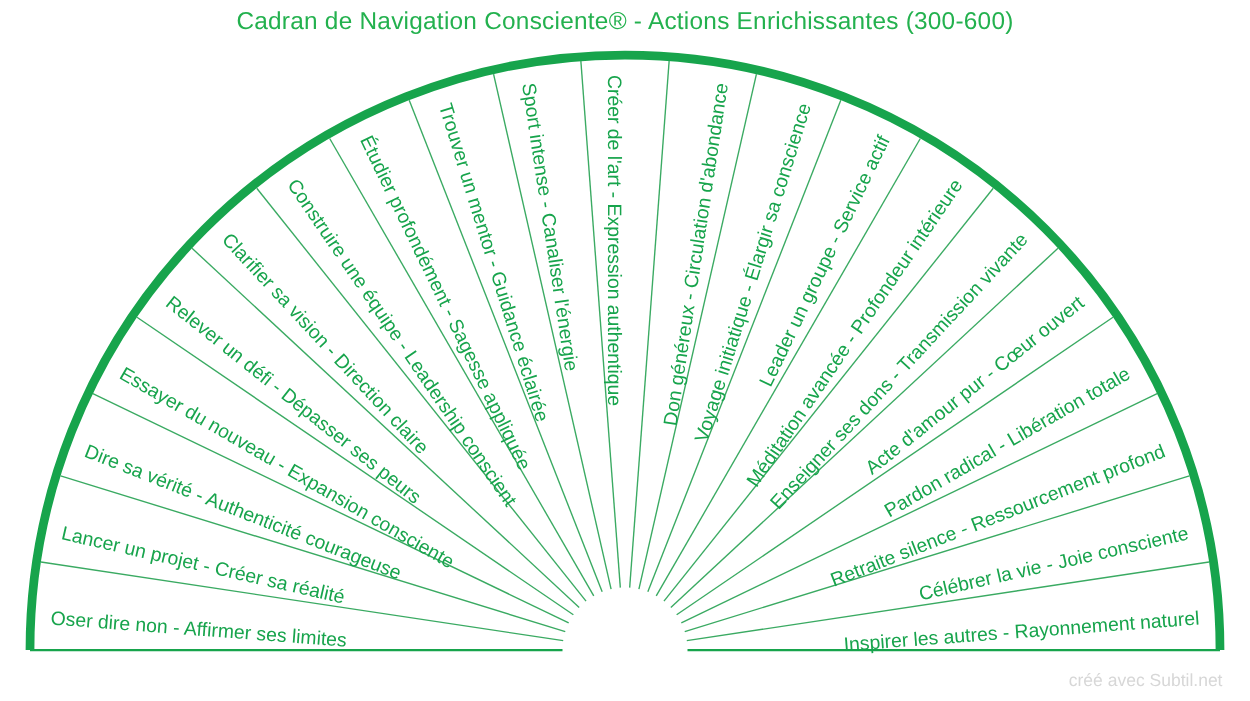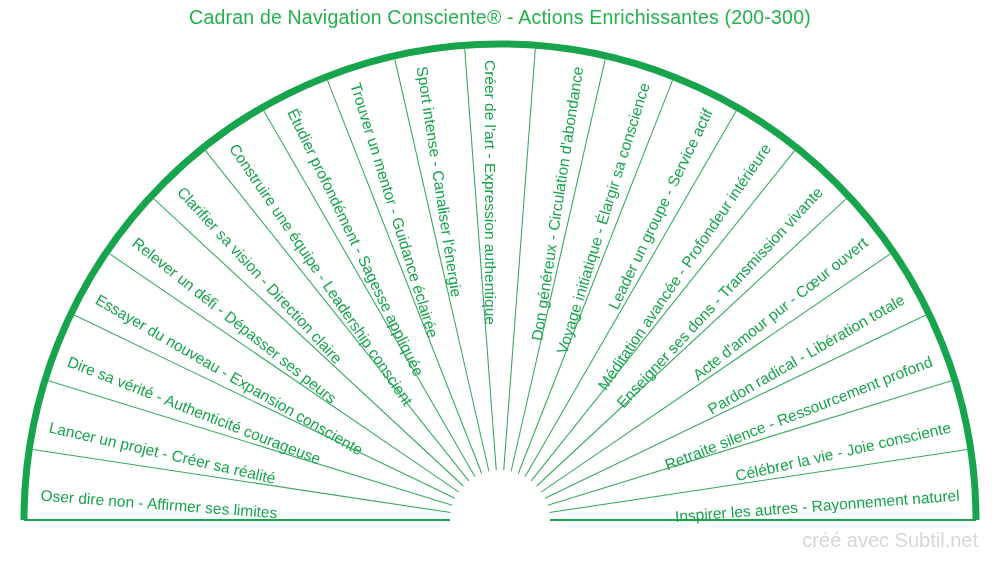--- a/index.html
+++ b/index.html
@@ -24,29 +24,29 @@
   #labels-layer{position:absolute;left:0;top:0;width:1000px;height:561px;}
   .sector-label{
     position:absolute;left:0;top:0;width:406px;box-sizing:border-box;
     transform-origin:0 0;white-space:nowrap;
     font-size:15.5px;line-height:19px;color:var(--dial-green);
   }
   .from-rim{text-align:left;padding-left:6px;}
   .from-hub{text-align:right;padding-right:6px;}
   .watermark{
     position:absolute;right:22px;bottom:9px;
-    font-size:20px;color:var(--watermark-gray);
+    font-size:14px;color:var(--watermark-gray);
   }
 </style>
 </head>
 <body>
 
 <div class="stage">
 
-  <div class="title">Cadran de Navigation Consciente® - Actions Enrichissantes (200-300)</div>
+  <div class="title">Cadran de Navigation Consciente® - Actions Enrichissantes (300-600)</div>
 
   <svg id="dial-svg" width="1000" height="561" viewBox="0 0 1000 561">
     <path class="arc" d="M 24 520 A 476 476 0 0 1 976 520"></path>
     <line class="baseline" x1="24" y1="520" x2="450" y2="520"></line>
     <line class="baseline" x1="550" y1="520" x2="976" y2="520"></line>
     <g id="rays">
         <line x1="549.44" y1="512.55" x2="967.22" y2="449.58"></line>
         <line x1="547.78" y1="505.26" x2="951.51" y2="380.73"></line>
         <line x1="545.05" y1="498.31" x2="925.71" y2="314.99"></line>
         <line x1="541.31" y1="491.83" x2="890.40" y2="253.83"></line>

